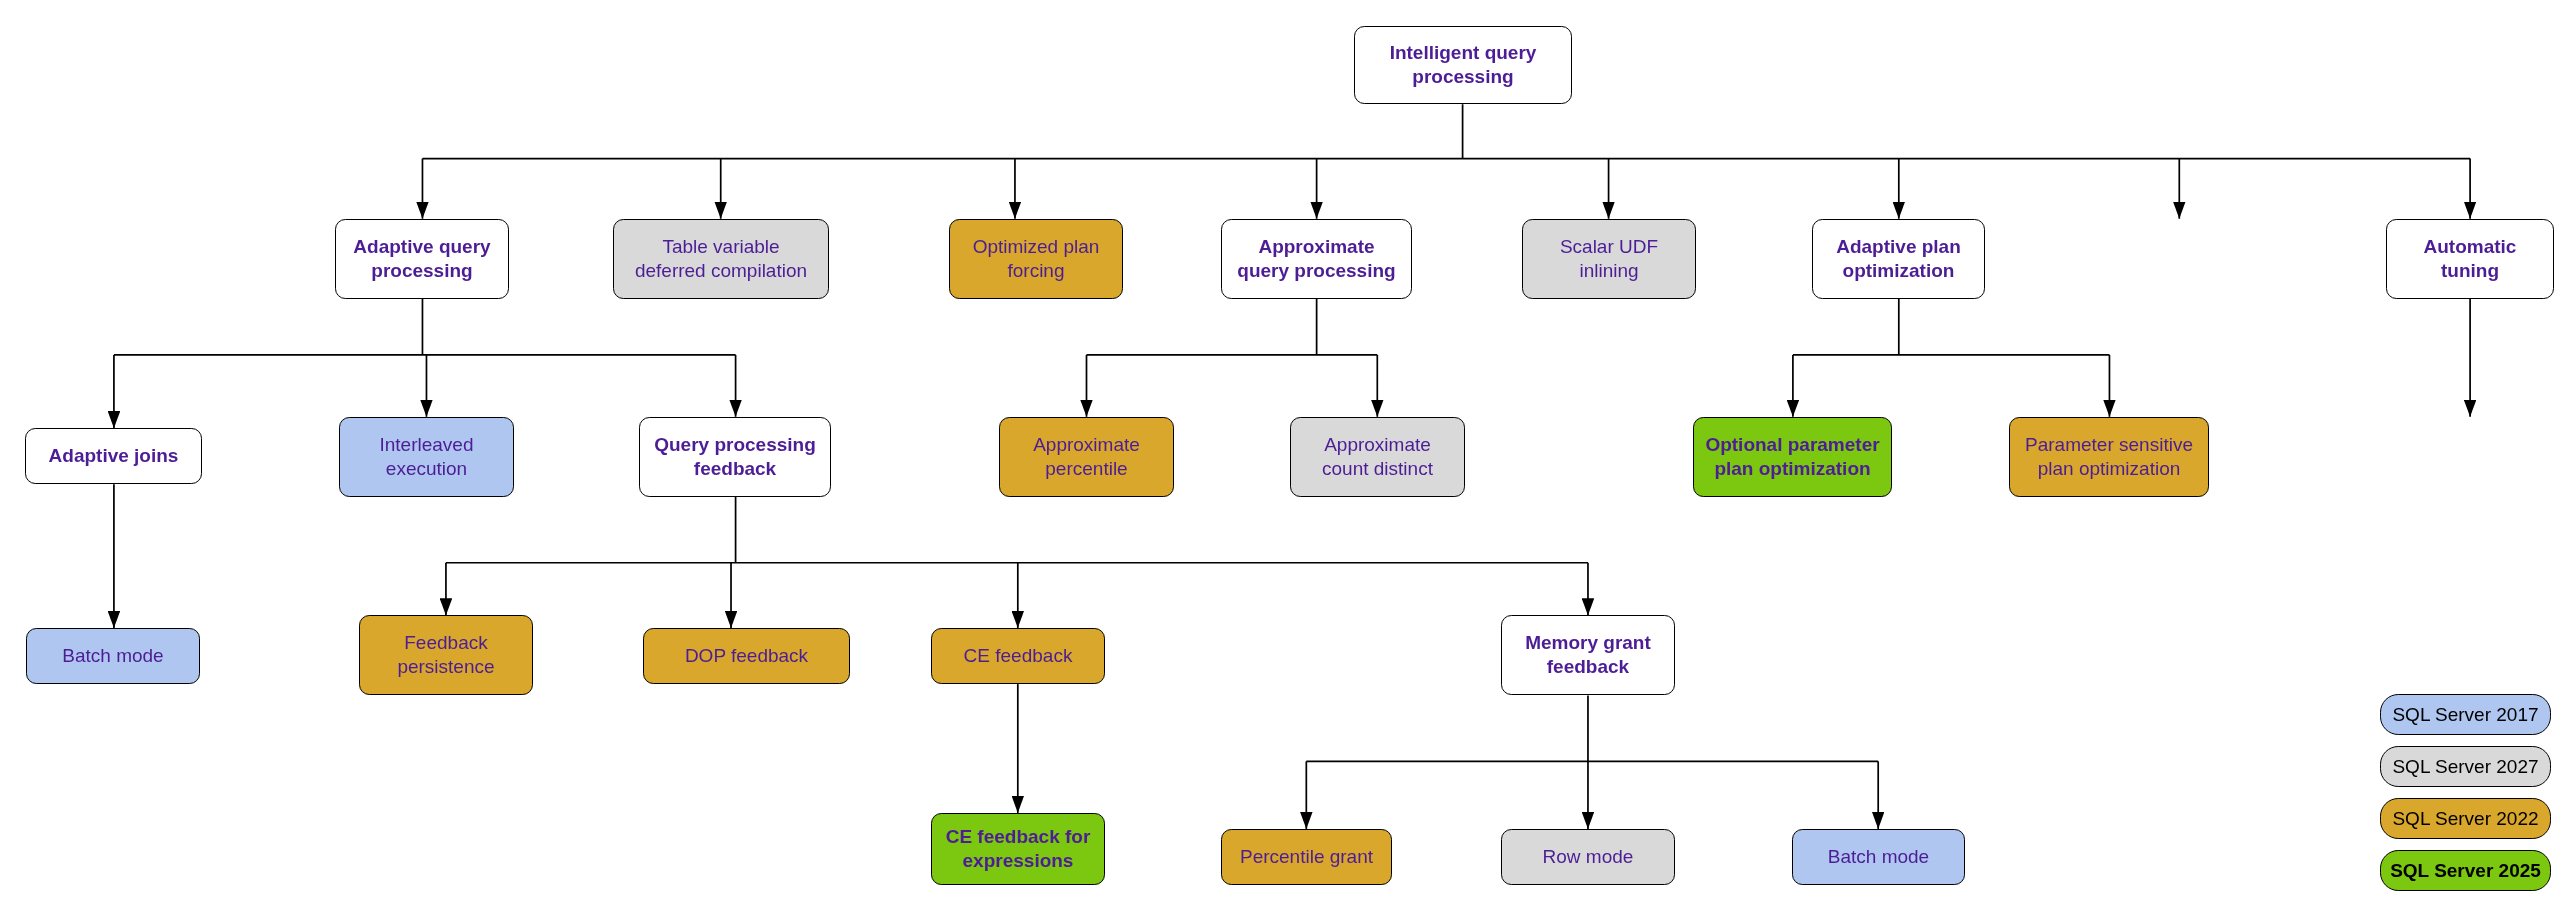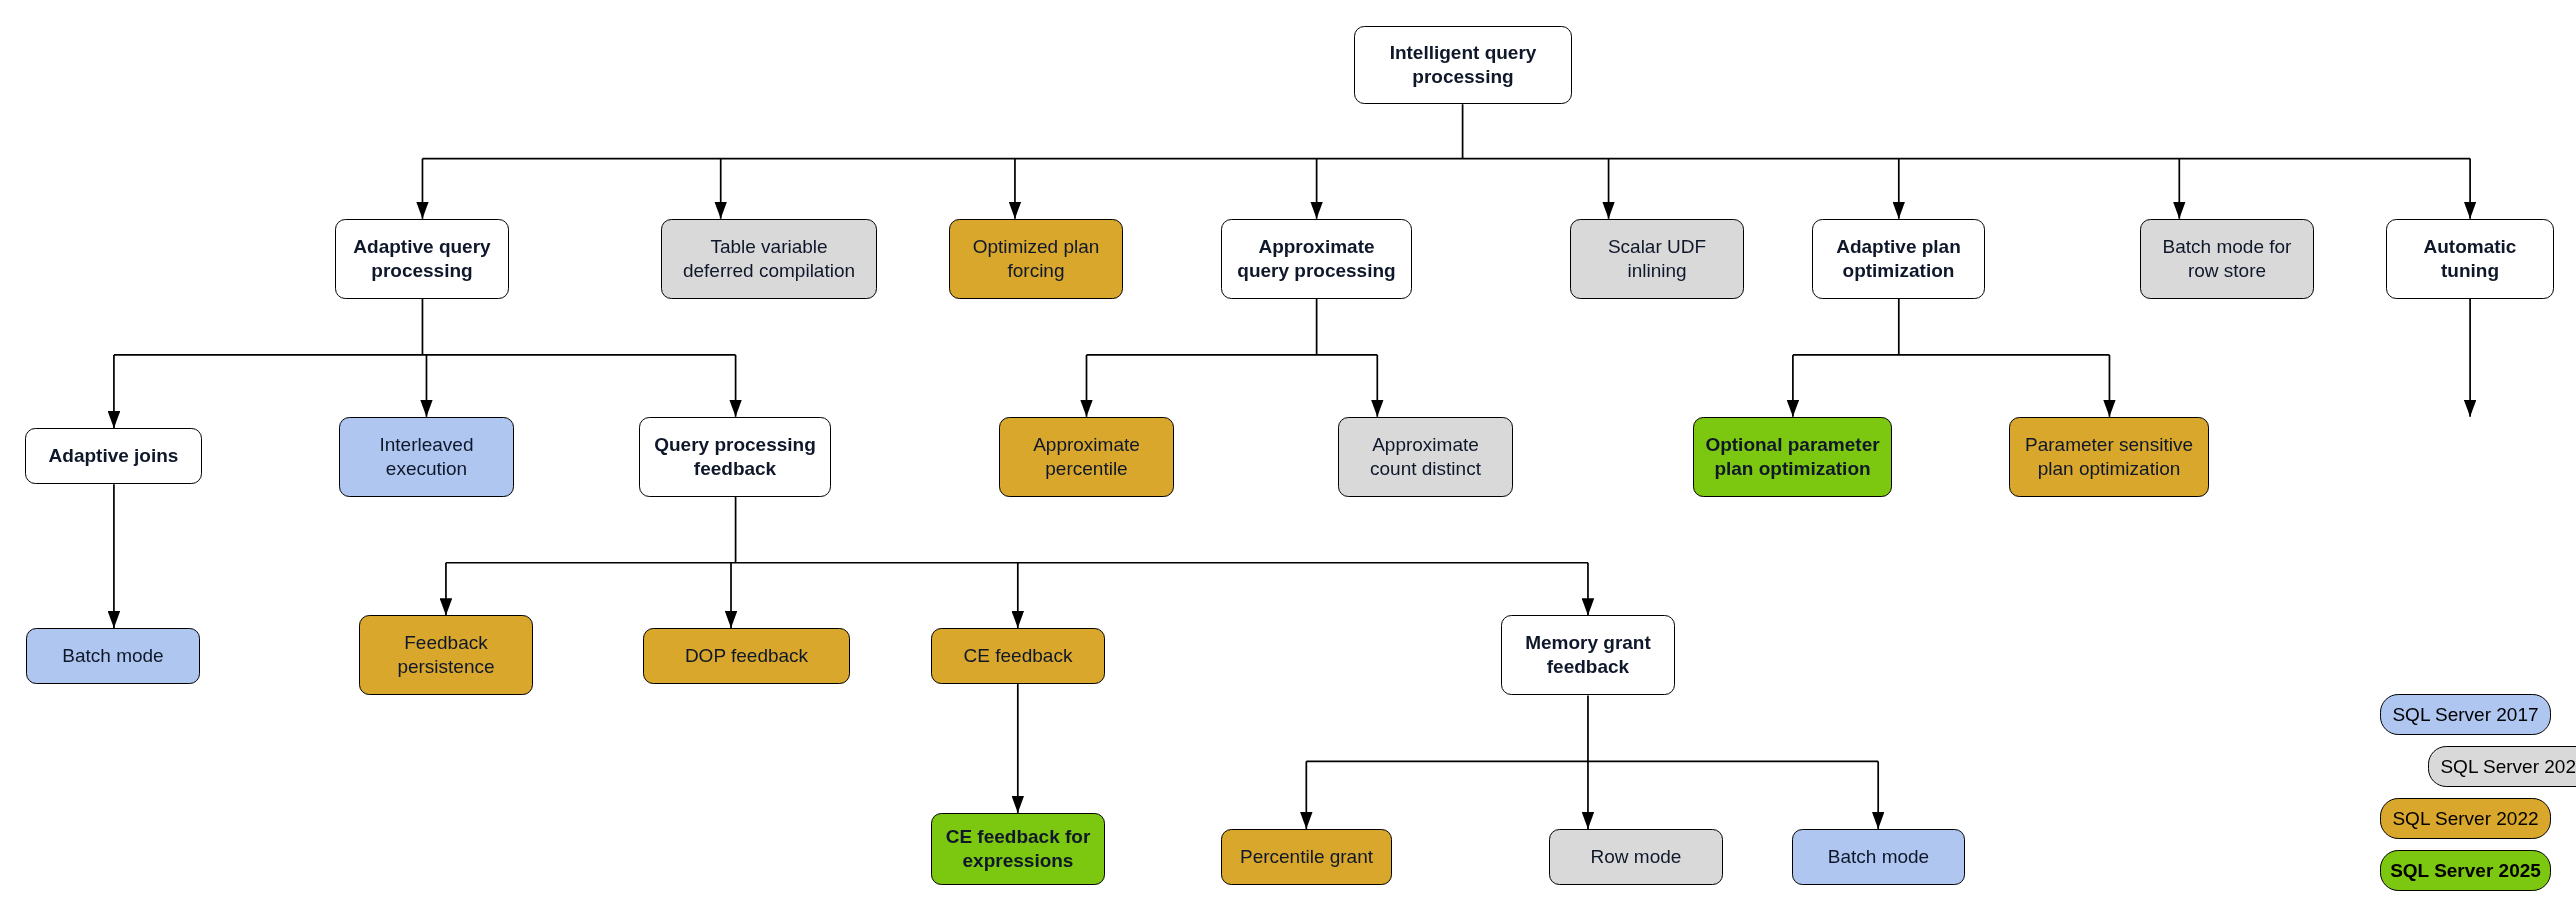--- a/index.html
+++ b/index.html
@@ -17,27 +17,27 @@
     box-sizing:border-box;
     border:1.7px solid #000000;
     border-radius:10.3px;
     display:flex;
     align-items:center;
     justify-content:center;
     text-align:center;
     white-space:pre-line;
     font-size:19px;
     line-height:1.27;
-    color:#0f172a;
+    color:#4c1d95;
     background:#ffffff;
     padding:2.3px 3.4px;
   }
   .parent{background:#ffffff;font-weight:700;}
   .v2017{background:#AEC6F0;font-weight:400;}
-  .v2019{background:#D9D9D9;font-weight:400;margin-left:48px;}
+  .v2019{background:#D9D9D9;font-weight:400;}
   .v2022{background:#D9A72B;font-weight:400;}
   .v2025{background:#7CC70F;font-weight:700;}
   .pill{
     position:absolute;
     box-sizing:border-box;
     border:1.7px solid #000000;
     border-radius:18.3px;
     display:flex;
     align-items:center;
     justify-content:center;
@@ -109,22 +109,20 @@
   <div class="node v2019" style="left:613px;top:219px;width:216px;height:80px">Table variable
 deferred compilation</div>
   <div class="node v2022" style="left:949px;top:219px;width:174px;height:80px">Optimized plan
 forcing</div>
   <div class="node parent" style="left:1221px;top:219px;width:191px;height:80px">Approximate
 query processing</div>
   <div class="node v2019" style="left:1522px;top:219px;width:174px;height:80px">Scalar UDF
 inlining</div>
   <div class="node parent" style="left:1812px;top:219px;width:173px;height:80px">Adaptive plan
 optimization</div>
-  <div class="node v2019" style="left:2092px;top:219px;width:174px;height:80px">Batch mode for
-row store</div>
   <div class="node parent" style="left:2386px;top:219px;width:168px;height:80px">Automatic
 tuning</div>
 
   <div class="node parent" style="left:25px;top:428px;width:177px;height:56px">Adaptive joins</div>
   <div class="node v2017" style="left:339px;top:417px;width:175px;height:80px">Interleaved
 execution</div>
   <div class="node parent" style="left:639px;top:417px;width:192px;height:80px">Query processing
 feedback</div>
   <div class="node v2022" style="left:999px;top:417px;width:175px;height:80px">Approximate
 percentile</div>

